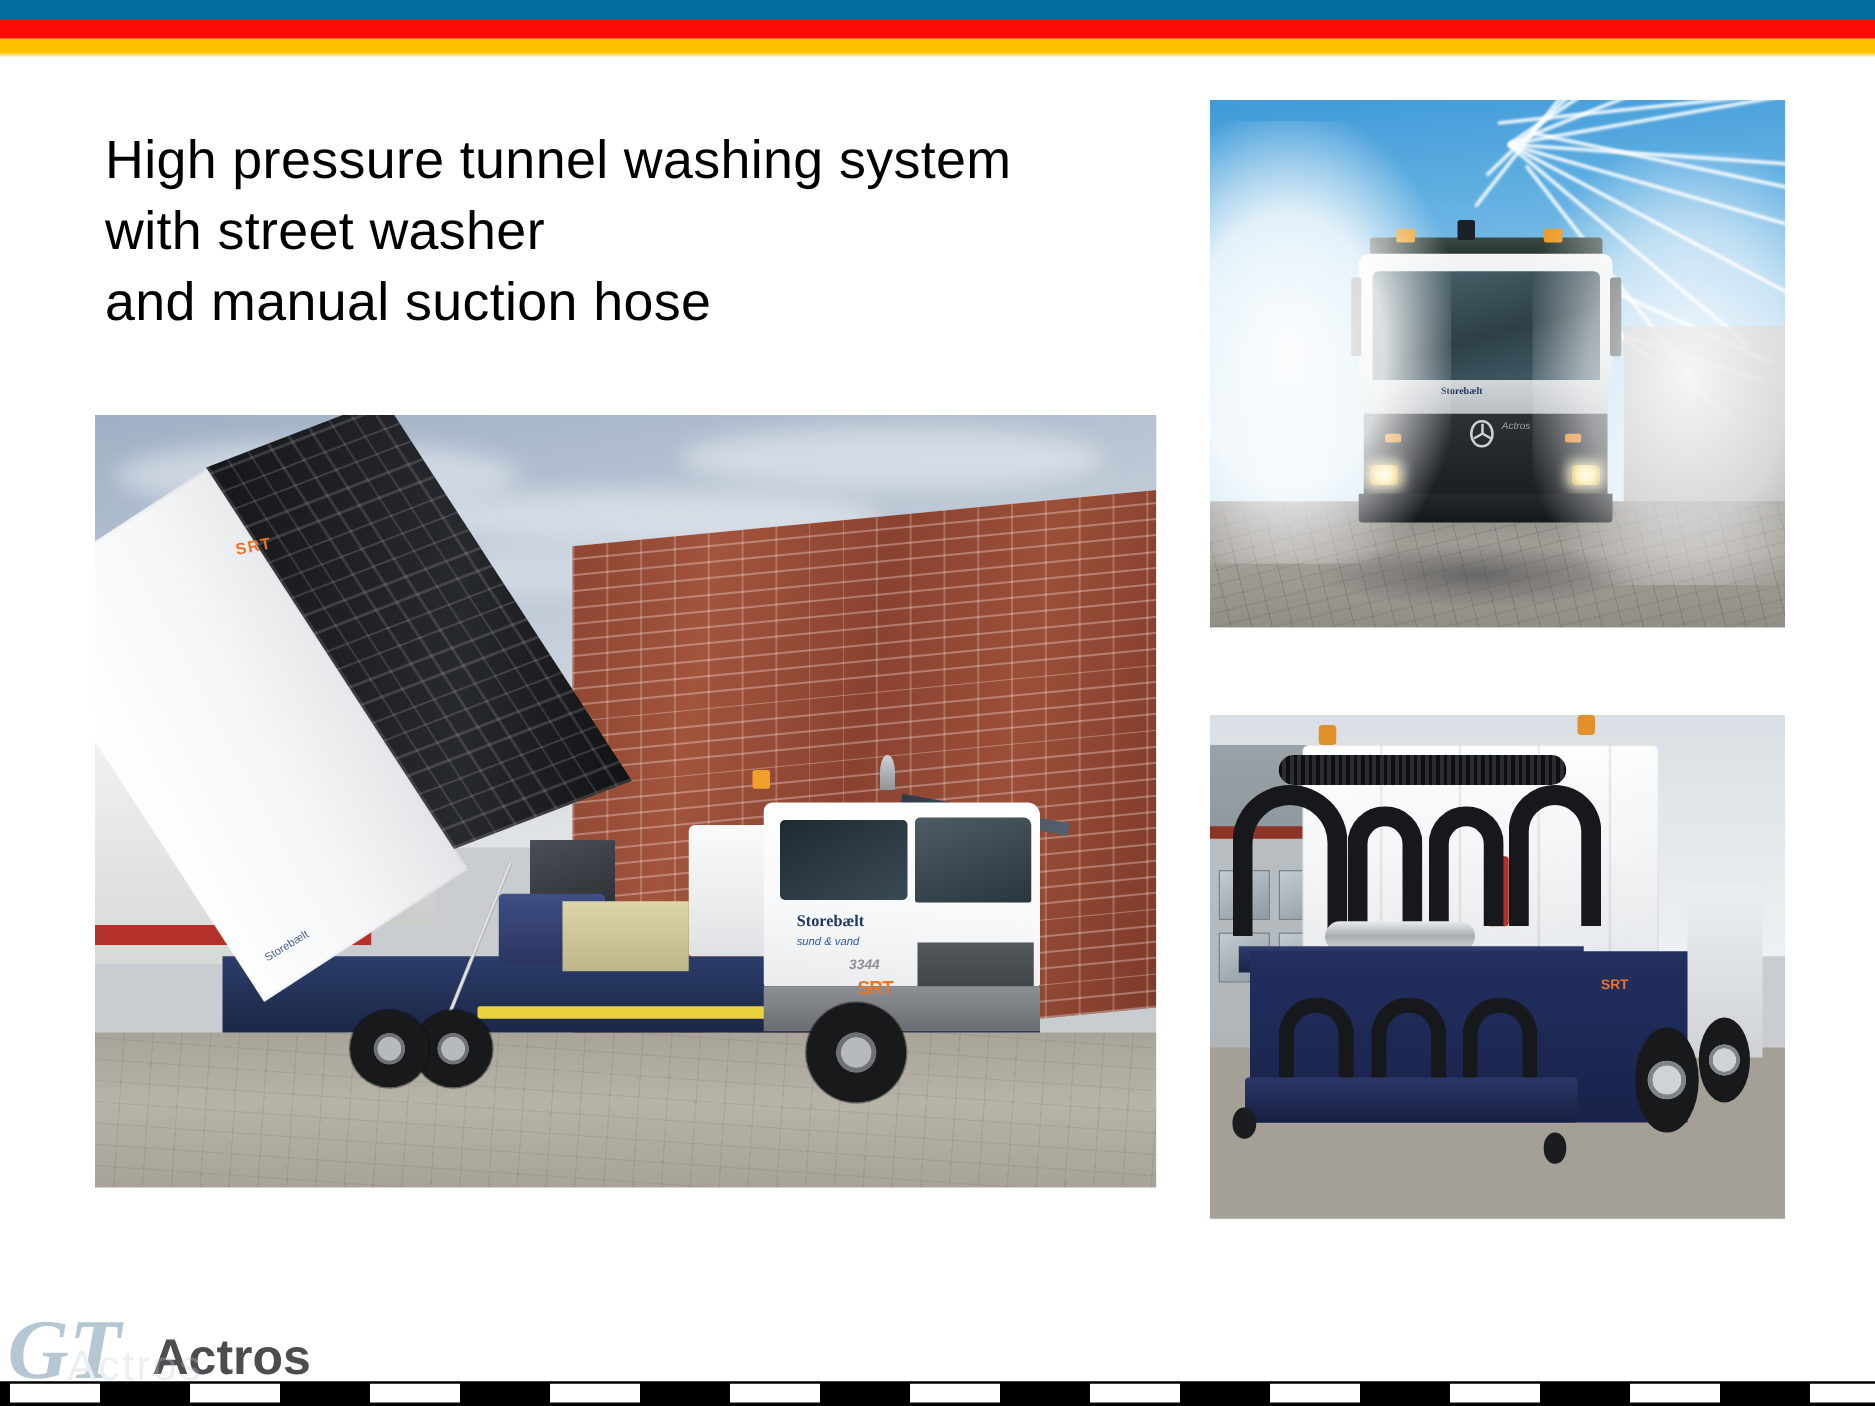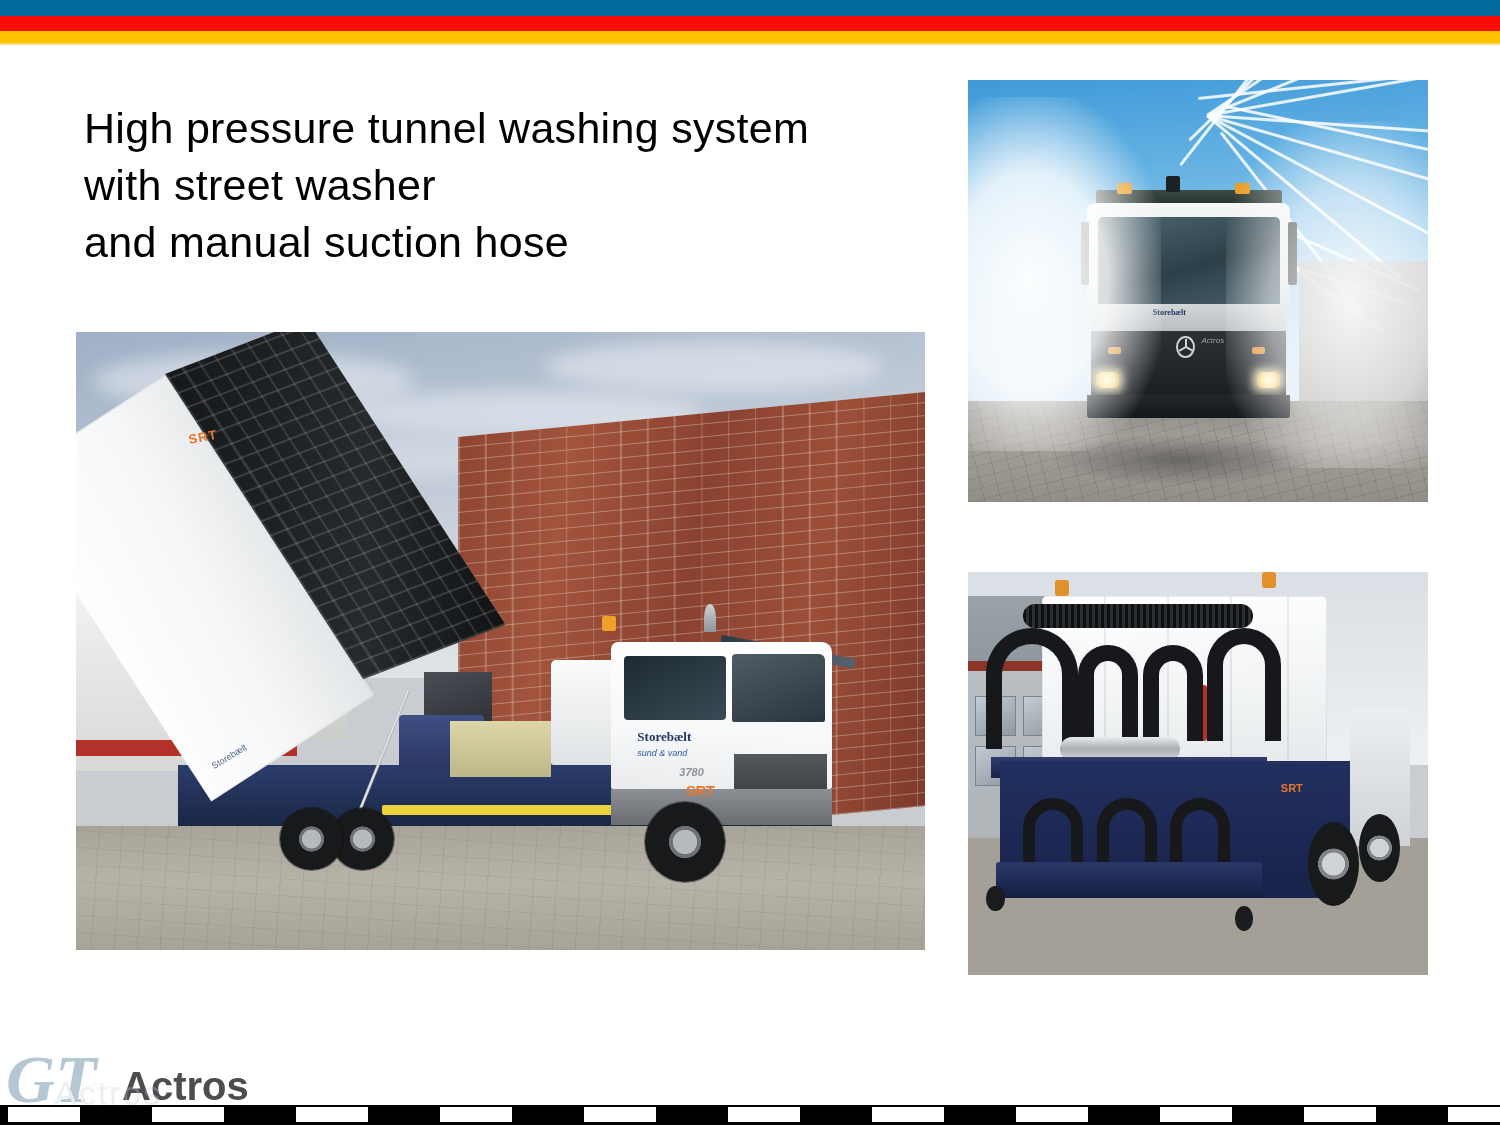--- a/index.html
+++ b/index.html
@@ -433,21 +433,21 @@
     <div class="boom"></div>
 
     <div class="cab">
       <div class="cab-body"></div>
       <div class="cab-glass"></div>
       <div class="windshield"></div>
       <div class="grille"></div>
       <div class="bumper"></div>
       <div class="storebaelt">Storebælt</div>
       <div class="sundvand">sund &amp; vand</div>
-      <div class="modelno">3780</div>
+      <div class="modelno">3344</div>
       <div class="srt-cab">SRT</div>
     </div>
     <div class="wheel w1"></div>
     <div class="wheel w2"></div>
     <div class="wheel w3"></div>
   </div>
 
   <div class="photo photo-tr">
     <div class="sky-tr"></div>
     <div class="spray-fan" id="sprayfan">

